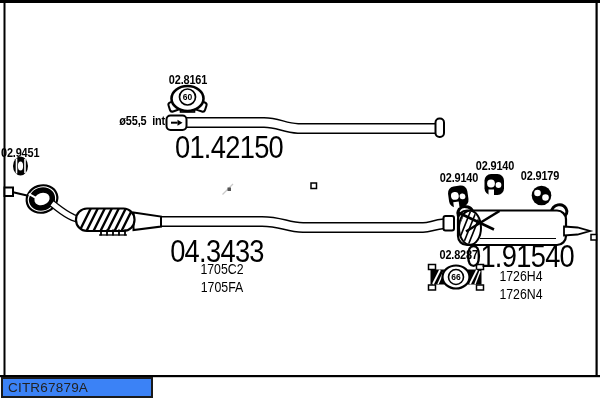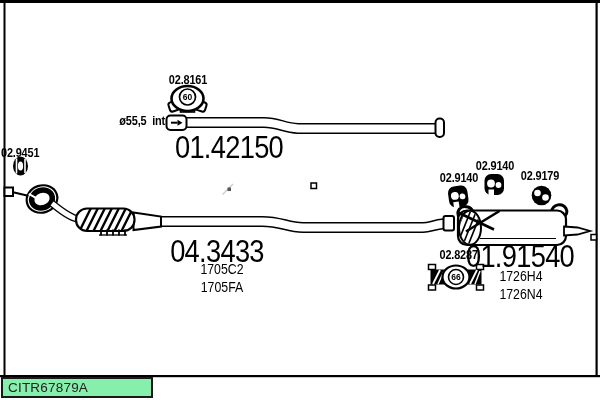--- a/index.html
+++ b/index.html
@@ -9,21 +9,21 @@
   .plabel{position:absolute;font:700 13px "Liberation Sans",sans-serif;line-height:13px;
           letter-spacing:-0.2px;white-space:pre;transform:scaleX(0.84);color:#000;}
   .pc{text-align:center;transform-origin:center;}
   .pl{transform-origin:left center;}
   .pr{text-align:right;transform-origin:right center;}
   .bignum{position:absolute;font:400 31px "Liberation Sans",sans-serif;line-height:31px;
           letter-spacing:-0.8px;text-align:center;white-space:nowrap;
           transform:scaleX(0.88);transform-origin:center;color:#000;}
   .refnum{position:absolute;font:400 14px "Liberation Sans",sans-serif;line-height:14px;
           text-align:center;white-space:nowrap;transform:scaleX(0.88);transform-origin:center;color:#000;}
-  .codebox{position:absolute;left:1px;top:377px;width:148px;height:17px;background:#86efac;
+  .codebox{position:absolute;left:1px;top:377px;width:148px;height:17px;background:#3b82f6;
            border:2px solid #1a1a1a;}
   .codebox span{display:block;font:400 13.5px "Liberation Sans",sans-serif;line-height:17px;
                 padding-left:5px;color:#222;letter-spacing:0.2px;}
   .svgbadge{font:700 8.5px "Liberation Sans",sans-serif;}
 </style>
 </head>
 <body>
 
 <div class="stage">
 

